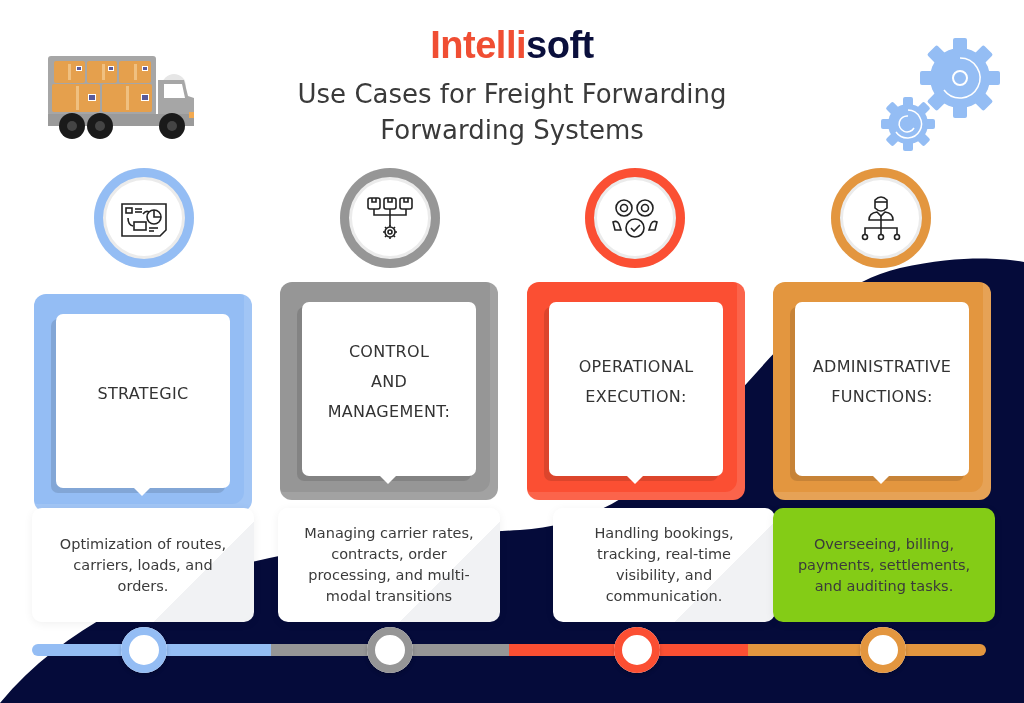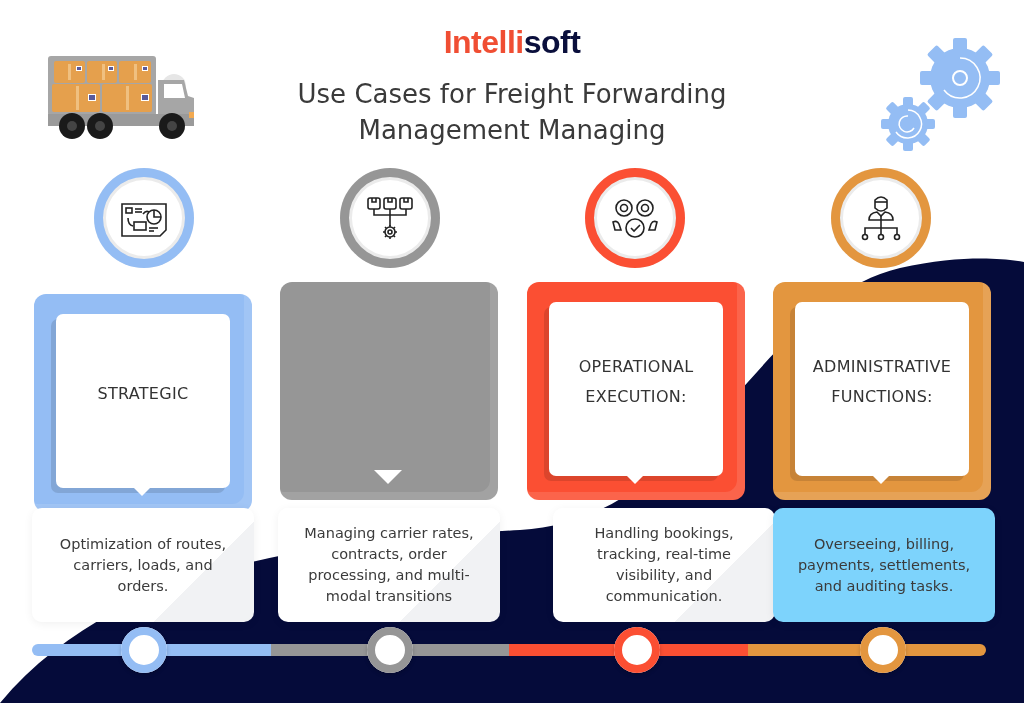--- a/index.html
+++ b/index.html
@@ -1,40 +1,40 @@
 <!DOCTYPE html>
 <html><head>
   <meta charset="utf-8">
   <style>
     * { box-sizing: border-box; margin: 0; padding: 0; }
     html, body { width: 1024px; height: 703px; overflow: hidden; background: #ffffff; }
     body { position: relative; font-family: "DejaVu Sans", "Liberation Sans", sans-serif; color: #333333; }
 
     .bg-shape { position: absolute; left: 0; top: 0; width: 1024px; height: 703px; z-index: 0; }
 
-    .logo { position: absolute; left: 0; width: 1024px; top: 24px; text-align: center; font-family: "Liberation Sans", sans-serif; font-weight: bold; font-size: 32px; letter-spacing: -0.5px; z-index: 2; }
+    .logo { position: absolute; left: 0; width: 1024px; top: 24px; text-align: center; font-family: "Liberation Sans", sans-serif; font-weight: bold; font-size: 38px; letter-spacing: -0.5px; z-index: 2; }
     .logo .l1 { color: #f04e33; }
     .logo .l2 { color: #0a0f3c; }
 
     .title { position: absolute; left: 0; width: 1024px; top: 76px; text-align: center; font-family: "DejaVu Sans", sans-serif; font-size: 26px; line-height: 36px; color: #3a3a3a; z-index: 2; }
 
     .truck { position: absolute; left: 46px; top: 52px; width: 150px; height: 90px; z-index: 2; }
     .gears { position: absolute; left: 878px; top: 36px; width: 130px; height: 120px; z-index: 2; }
 
     .col { position: absolute; z-index: 3; }
 
     .icon-ring { position: absolute; width: 100px; height: 100px; border-radius: 50%; background: #fff; box-shadow: inset 0 0 0 9px var(--c), inset 0 0 0 12px rgba(0,0,0,0.08); }
     .icon-ring svg { position: absolute; left: 22px; top: 22px; width: 56px; height: 56px; }
 
     .card-frame { position: absolute; width: 218px; height: 218px; border-radius: 12px; background: var(--c); box-shadow: inset -8px -8px 0 rgba(255,255,255,0.12); }
     .card-inner { position: absolute; left: 22px; top: 20px; width: 174px; height: 174px; background: #fff; border-radius: 7px; box-shadow: -5px 5px 0 rgba(0,0,0,0.12); display: flex; align-items: center; justify-content: center; text-align: center; }
     .card-inner span { font-family: "DejaVu Sans", sans-serif; font-size: 16px; line-height: 30px; color: #333; padding-bottom: 14px; letter-spacing: 0.3px; }
     .card-notch { position: absolute; left: 94px; top: 188px; width: 0; height: 0; border-left: 14px solid transparent; border-right: 14px solid transparent; border-top: 14px solid #fff; }
 
-    .desc { position: absolute; width: 222px; height: 114px; background: #7dd3fc; border-radius: 10px; display: flex; align-items: center; justify-content: center; text-align: center; padding: 0 16px; box-shadow: 0 2px 10px rgba(0,0,0,0.06); }
+    .desc { position: absolute; width: 222px; height: 114px; background: #84cc16; border-radius: 10px; display: flex; align-items: center; justify-content: center; text-align: center; padding: 0 16px; box-shadow: 0 2px 10px rgba(0,0,0,0.06); }
     .desc.white { background: linear-gradient(135deg, #ffffff 70%, #f1f2f4 70%); }
     .desc span { font-family: "DejaVu Sans", sans-serif; font-size: 14.5px; line-height: 21px; color: #3b3b3b; }
 
     .timeline { position: absolute; left: 32px; top: 644px; width: 954px; height: 12px; border-radius: 6px; overflow: hidden; display: flex; z-index: 3; }
     .timeline div { flex: 1; height: 100%; }
     .node { position: absolute; top: 627px; width: 46px; height: 46px; border-radius: 50%; background: #fff; box-shadow: inset 0 0 0 8px var(--c), 0 2px 4px rgba(0,0,0,0.2); z-index: 4; }
   </style>
 </head>
 <body>
 
@@ -42,21 +42,21 @@
   <path d="M0,703 C120,560 330,540 520,530 C700,520 760,300 900,268 C960,255 1000,258 1024,262 L1024,703 Z" fill="#050b3a"></path>
   <path d="M10,703 C80,640 180,620 300,610 C420,600 520,560 640,500" fill="none" stroke="rgba(255,255,255,0)"></path>
 </svg>
 
 <div class="logo">
   <span class="l1">Intelli</span><span class="l2">soft</span>
 </div>
 
 <div class="title">
   <div>Use Cases for Freight Forwarding</div>
-  <div>Management Managing</div>
+  <div>Forwarding Systems</div>
 </div>
 
 <svg class="truck" viewBox="0 0 150 90">
   <ellipse cx="128" cy="34" rx="12" ry="12" fill="#e6e6e6"></ellipse>
   <rect x="2" y="4" width="108" height="60" rx="3" fill="#a6a6a6"></rect>
   <rect x="8" y="9" width="31" height="22" rx="2" fill="#e5a04d"></rect>
   <rect x="41" y="9" width="30" height="22" rx="2" fill="#e5a04d"></rect>
   <rect x="73" y="9" width="32" height="22" rx="2" fill="#e5a04d"></rect>
   <rect x="6" y="32" width="48" height="28" rx="2" fill="#e5a04d"></rect>
   <rect x="56" y="32" width="50" height="28" rx="2" fill="#e5a04d"></rect>
@@ -157,20 +157,23 @@
         <path d="M26,8 L26,12 L30,12 L30,8"></path>
         <path d="M42,8 L42,12 L46,12 L46,8"></path>
       <path d="M12,19 L12,25 L44,25 L44,19"></path>
         <line x1="28" y1="19" x2="28" y2="36"></line>
       <circle cx="28" cy="42" r="5"></circle>
         <circle cx="28" cy="42" r="2"></circle>
       <path d="M28,35 L28,37 M28,47 L28,49 M21,42 L23,42 M33,42 L35,42 M23,37 L24.5,38.5 M31.5,45.5 L33,47 M23,47 L24.5,45.5 M31.5,38.5 L33,37"></path>
     </svg>
   </div>
   <div class="card-frame" style="left:0; top:114px;">
+    <div class="card-inner">
+      <span><span>CONTROL</span><br><span>AND</span><br><span>MANAGEMENT:</span></span>
+    </div>
     <div class="card-notch"></div>
   </div>
   <div class="desc white" style="left:-2px; top:340px;">
     <span>Managing carrier rates, contracts, order processing, and multi-modal transitions</span>
   </div>
 </div>
 
 <div class="col" style="left:527px; top:168px; --c:#fb4f33;">
   <div class="icon-ring" style="left:58px; top:0;">
     <svg viewBox="0 0 56 56" fill="none" stroke="#222" stroke-width="1.6">

